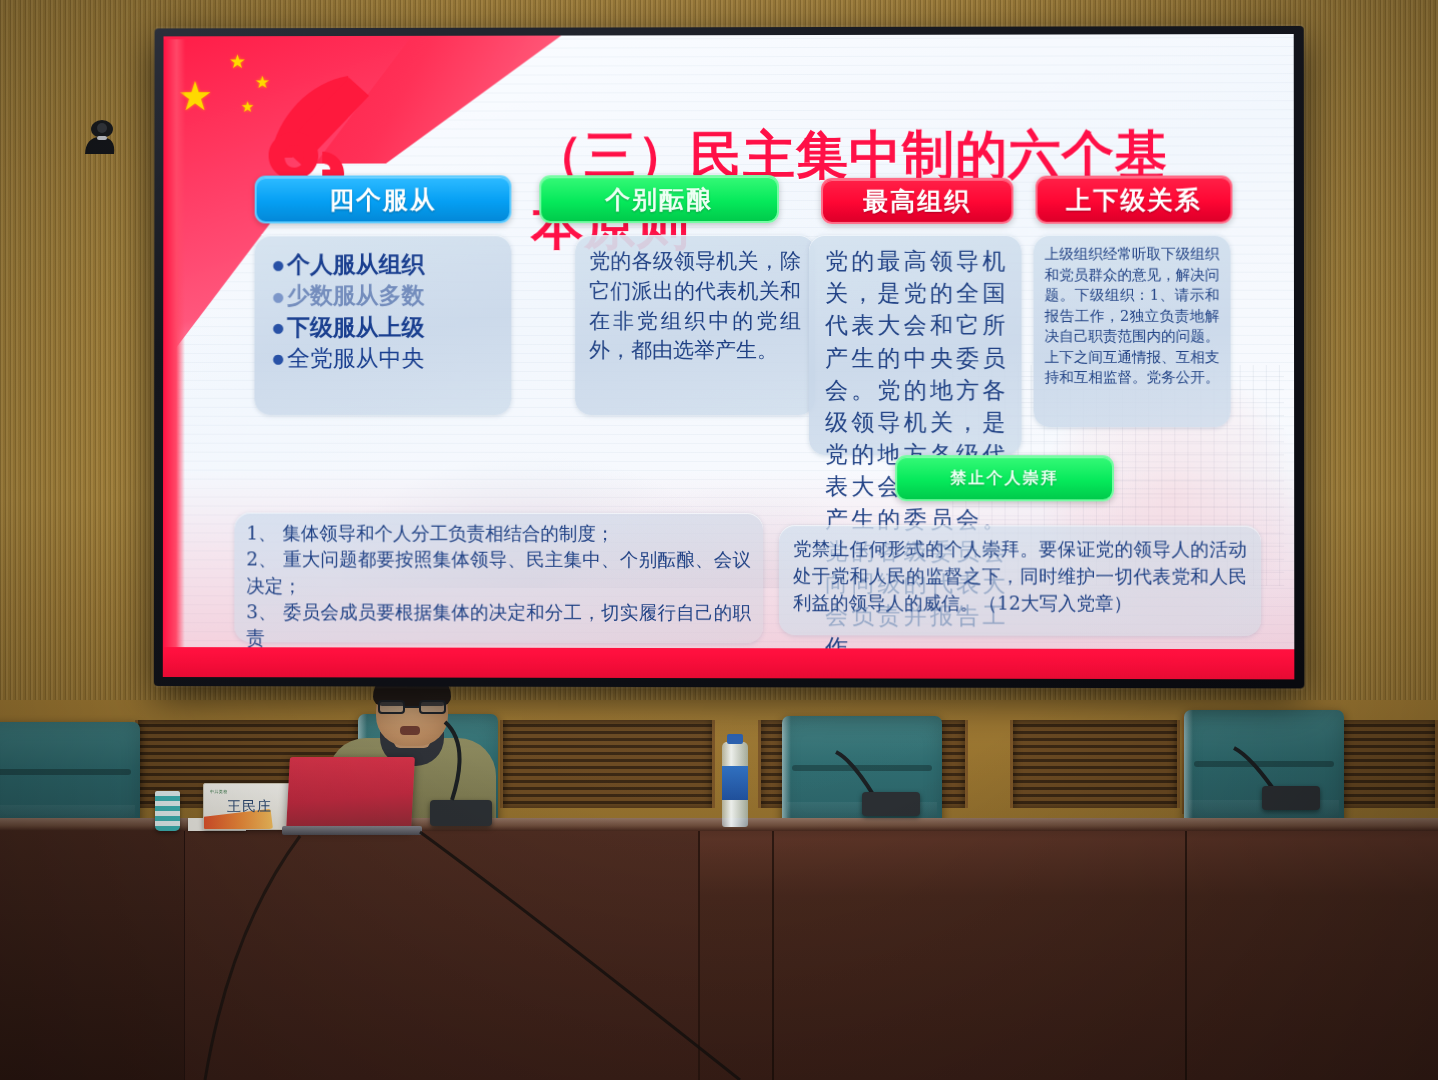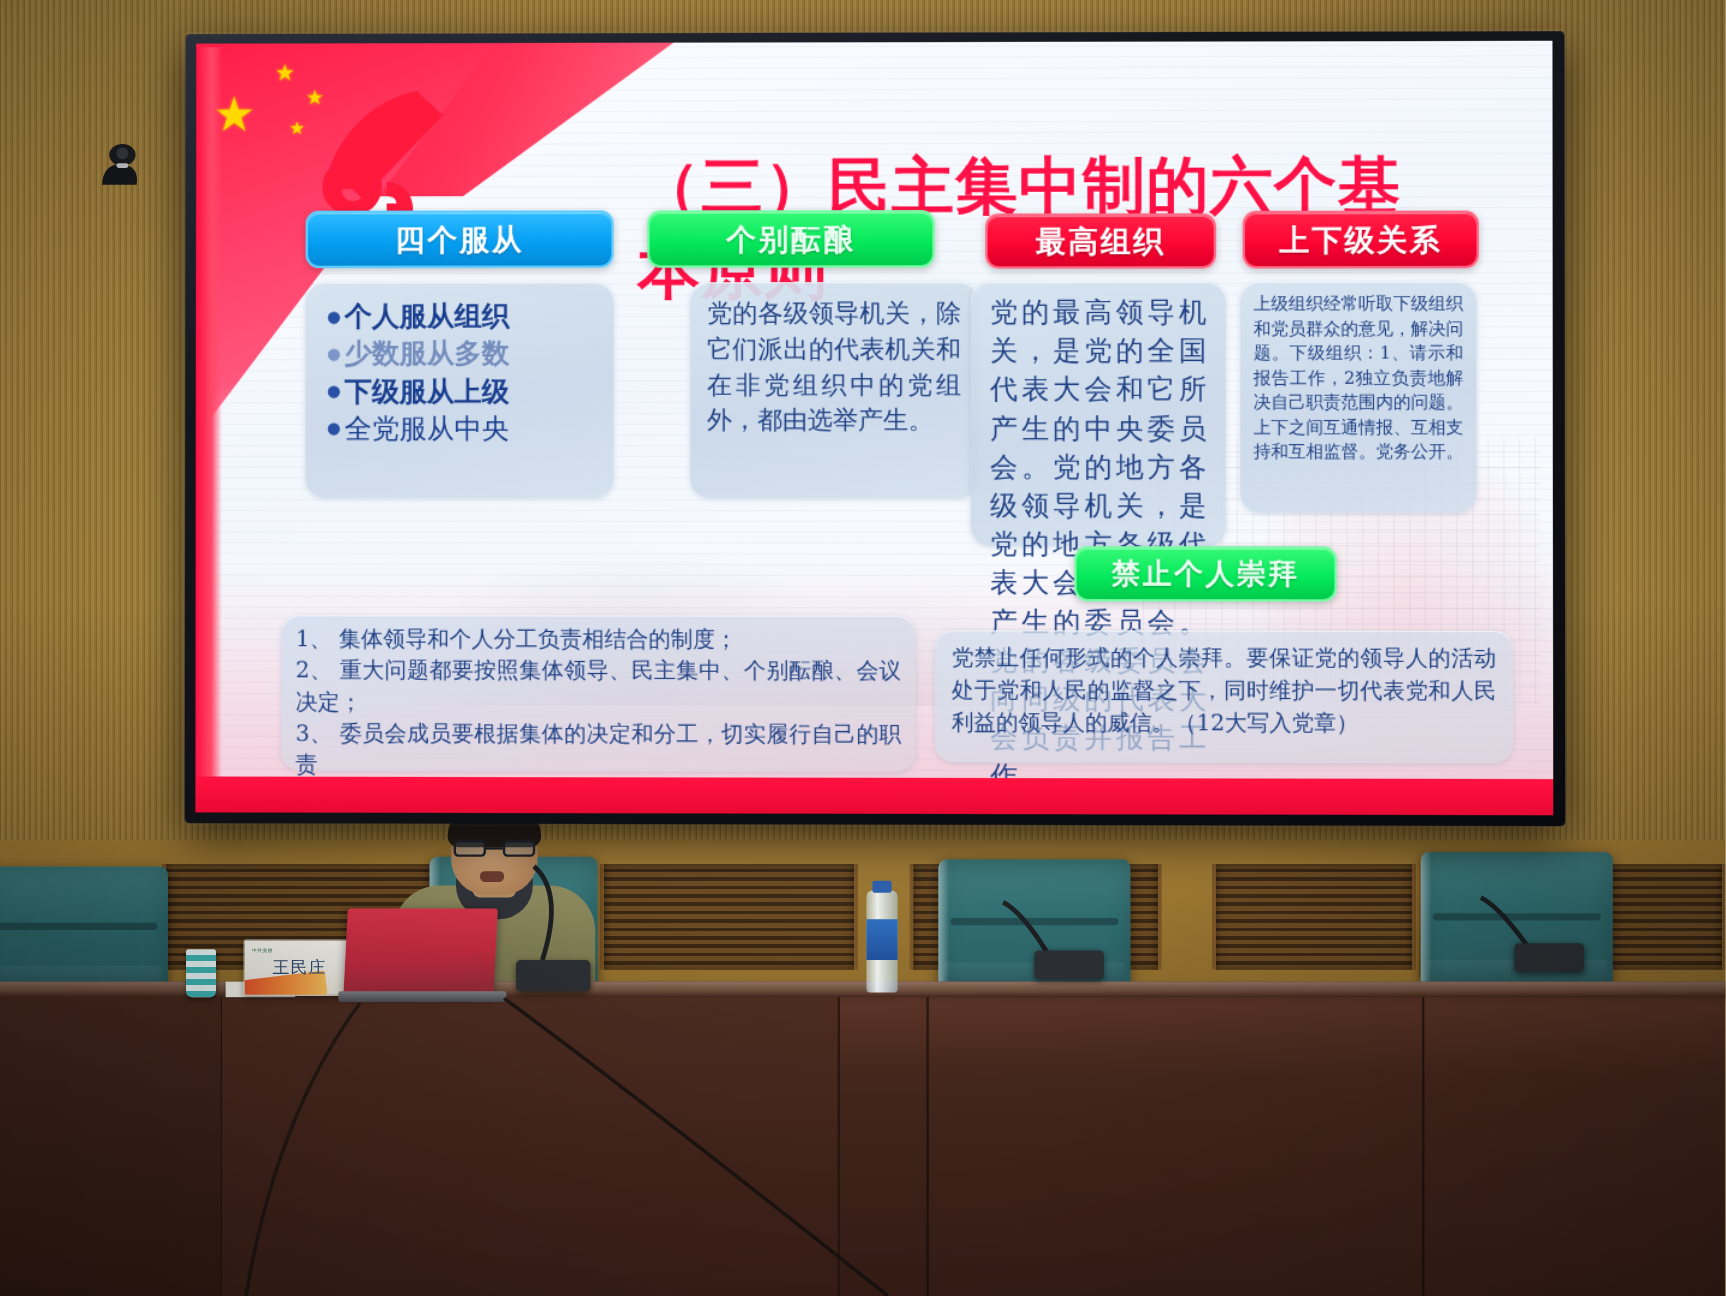--- a/index.html
+++ b/index.html
@@ -443,21 +443,21 @@
       </div>
 
       <div class="card" style="left:648px; top:200px; width:212px; height:220px;">
         <div class="card-body" style="padding:10px 16px; font-size:23px; line-height:1.40;">党的最高领导机关，是党的全国代表大会和它所产生的中央委员会。党的地方各级领导机关，是党的地方各级代表大会和它们所产生的委员会。党的各级委员会向同级的代表大会负责并报告工作。</div>
       </div>
 
       <div class="card" style="left:872px; top:200px; width:196px; height:192px;">
         <div class="card-body" style="padding:9px 11px; font-size:14.5px; line-height:1.42;">上级组织经常听取下级组织和党员群众的意见，解决问题。下级组织：1、请示和报告工作，2独立负责地解决自己职责范围内的问题。上下之间互通情报、互相支持和互相监督。党务公开。</div>
       </div>
 
-      <div class="pill pill-green" style="left:734px; top:420px; width:218px; height:46px; font-size:24px;">禁止个人崇拜</div>
+      <div class="pill pill-green" style="left:734px; top:420px; width:218px; height:46px; font-size:16px;">禁止个人崇拜</div>
 
       <div class="card" style="left:72px; top:478px; width:530px; height:130px; background:linear-gradient(170deg, rgba(205,218,232,0.80), rgba(214,206,216,0.55));">
         <div class="card-body" style="padding:8px 12px; font-size:18.5px; line-height:1.42;">
           <div>1、 集体领导和个人分工负责相结合的制度；</div>
           <div>2、 重大问题都要按照集体领导、民主集中、个别酝酿、会议决定；</div>
           <div>3、 委员会成员要根据集体的决定和分工，切实履行自己的职责</div>
         </div>
       </div>
 
       <div class="card" style="left:618px; top:490px; width:480px; height:110px; background:linear-gradient(170deg, rgba(208,220,232,0.78), rgba(206,212,222,0.58));">

